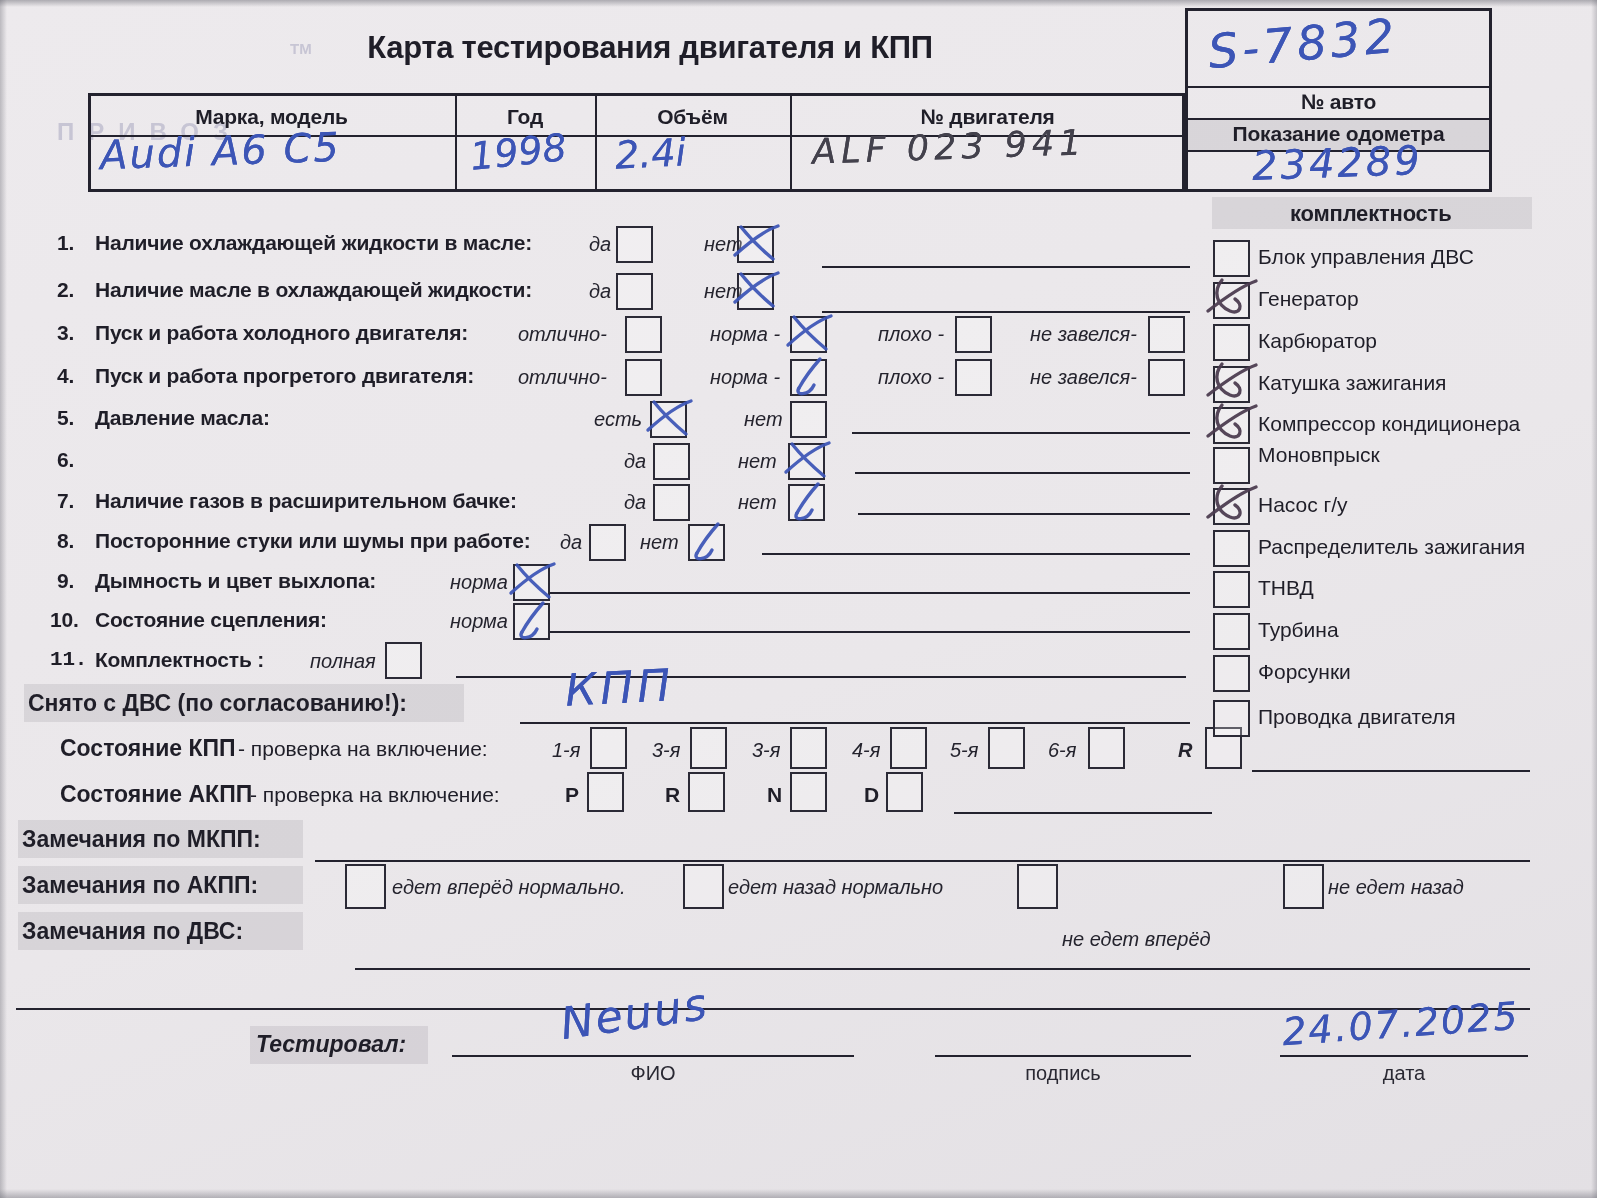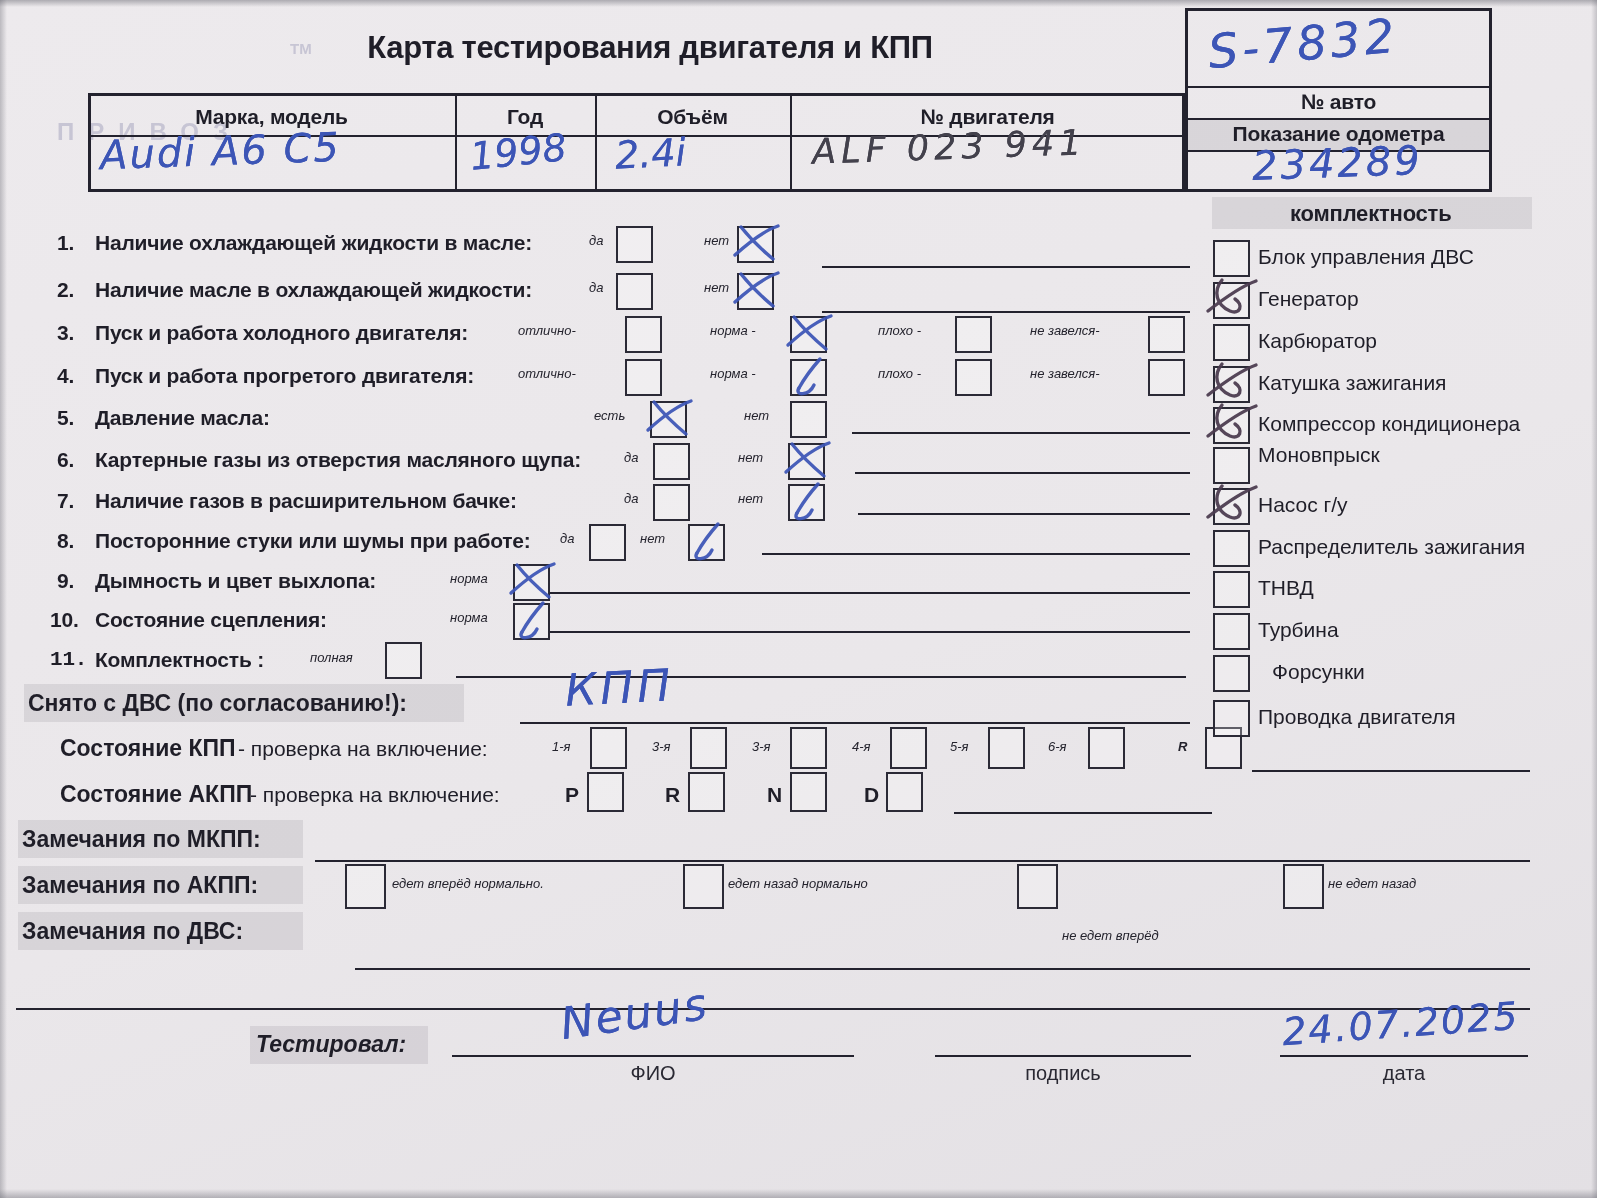--- a/index.html
+++ b/index.html
@@ -4,21 +4,21 @@
 <style>
   html,body{margin:0;padding:0;background:#8a888c;}
   .page{position:relative;width:1597px;height:1198px;overflow:hidden;
         background:linear-gradient(160deg,#edeaed 0%,#eae7ea 55%,#e3e0e4 100%);
         font-family:"Liberation Sans",sans-serif;color:#1f1e28;}
   .abs{position:absolute;}
   
   .ttl{font-size:31px;font-weight:bold;letter-spacing:-0.3px;}
   .lbl{font-size:21px;font-weight:bold;letter-spacing:-0.2px;white-space:nowrap;}
   .lbl-reg{font-size:21px;font-weight:normal;white-space:nowrap;}
-  .opt{font-size:13px;font-style:italic;white-space:nowrap;color:#24232d;}
+  .opt{font-size:20px;font-style:italic;white-space:nowrap;color:#24232d;}
   .optb{font-size:21px;font-weight:bold;white-space:nowrap;}
   .sec{font-size:23px;font-weight:bold;white-space:nowrap;}
   .small{font-size:20px;color:#2a2933;}
   
   .cb{position:absolute;width:33px;height:33px;border:2.6px solid #2b2a36;background:rgba(255,255,255,.25);}
   .cb.big{width:37px;height:41px;}
   .line{position:absolute;height:0;border-bottom:2.5px solid #23222e;}
   .vline{position:absolute;width:0;border-left:2.6px solid #23222e;}
   .grey{position:absolute;background:rgba(148,146,154,.22);}
   
@@ -141,21 +141,20 @@
       <svg class="mark" viewBox="0 0 52 42" style="color: rgb(60, 85, 182);">
         <path d="M5 33 C16 23 33 9 48 4"></path>
         <path d="M11 5 C19 15 31 27 43 37"></path>
       </svg>
     </span>
   <div class="abs opt" style="left:744px;top:408px;">нет</div>
   <span class="cb" style="left:790px;top:401px;"></span>
   <div class="line" style="left:852px;top:432px;width:338px;"></div>
 
   <div class="abs lbl" style="left:57px;top:448px;">6.</div>
-  <div class="abs lbl" style="left:95px;top:448px;">Картерные газы из отверстия масляного щупа:</div>
   <div class="abs opt" style="left:624px;top:450px;">да</div>
   <span class="cb" style="left:653px;top:443px;"></span>
   <div class="abs opt" style="left:738px;top:450px;">нет</div>
   <span class="cb" style="left:788px;top:443px;">
       <svg class="mark" viewBox="0 0 52 42" style="color: rgb(60, 85, 182);">
         <path d="M5 33 C16 23 33 9 48 4"></path>
         <path d="M11 5 C19 15 31 27 43 37"></path>
       </svg>
     </span>
   <div class="line" style="left:855px;top:472px;width:335px;"></div>
@@ -318,17 +317,17 @@
       </svg>
     </span>
   <div class="abs lbl-reg" style="left:1258px;top:493px;">Насос г/у</div>
   <span class="cb" style="left:1213px;top:530px;"></span>
   <div class="abs lbl-reg" style="left:1258px;top:535px;">Распределитель зажигания</div>
   <span class="cb" style="left:1213px;top:571px;"></span>
   <div class="abs lbl-reg" style="left:1258px;top:576px;">ТНВД</div>
   <span class="cb" style="left:1213px;top:613px;"></span>
   <div class="abs lbl-reg" style="left:1258px;top:618px;">Турбина</div>
   <span class="cb" style="left:1213px;top:655px;"></span>
-  <div class="abs lbl-reg" style="left:1258px;top:660px;margin-left:14px;">Форсунки</div>
+  <div class="abs lbl-reg" style="left:1258px;top:660px;">Форсунки</div>
   <span class="cb" style="left:1213px;top:700px;"></span>
   <div class="abs lbl-reg" style="left:1258px;top:705px;">Проводка двигателя</div>
 
 </div>
 
 </body></html>

